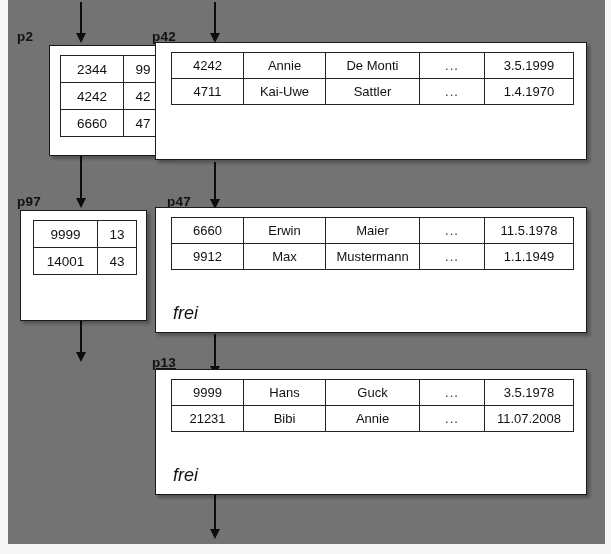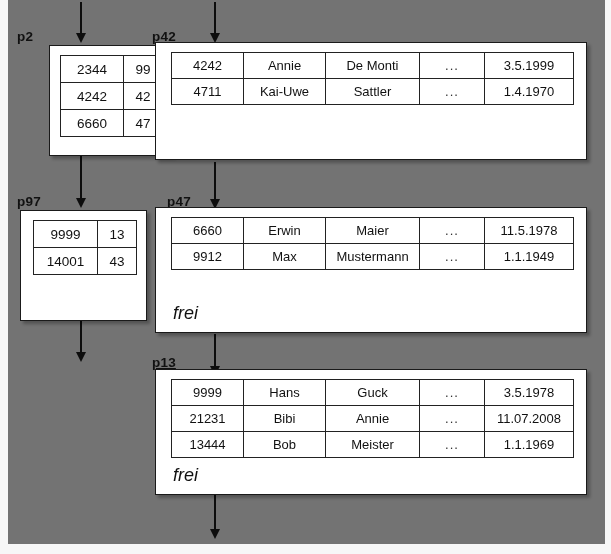--- a/index.html
+++ b/index.html
@@ -225,25 +225,18 @@
           <td class="dots">...</td>
           <td>3.5.1978</td>
         </tr>
         <tr>
           <td>21231</td>
           <td>Bibi</td>
           <td>Annie</td>
           <td class="dots">...</td>
           <td>11.07.2008</td>
         </tr>
-        <tr>
-          <td>13444</td>
-          <td>Bob</td>
-          <td>Meister</td>
-          <td class="dots">...</td>
-          <td>1.1.1969</td>
-        </tr>
       </tbody>
     </table>
     <div class="frei" style="left:17px; top:95px;">frei</div>
   </div>
 
 </div>
 
 </body></html>

